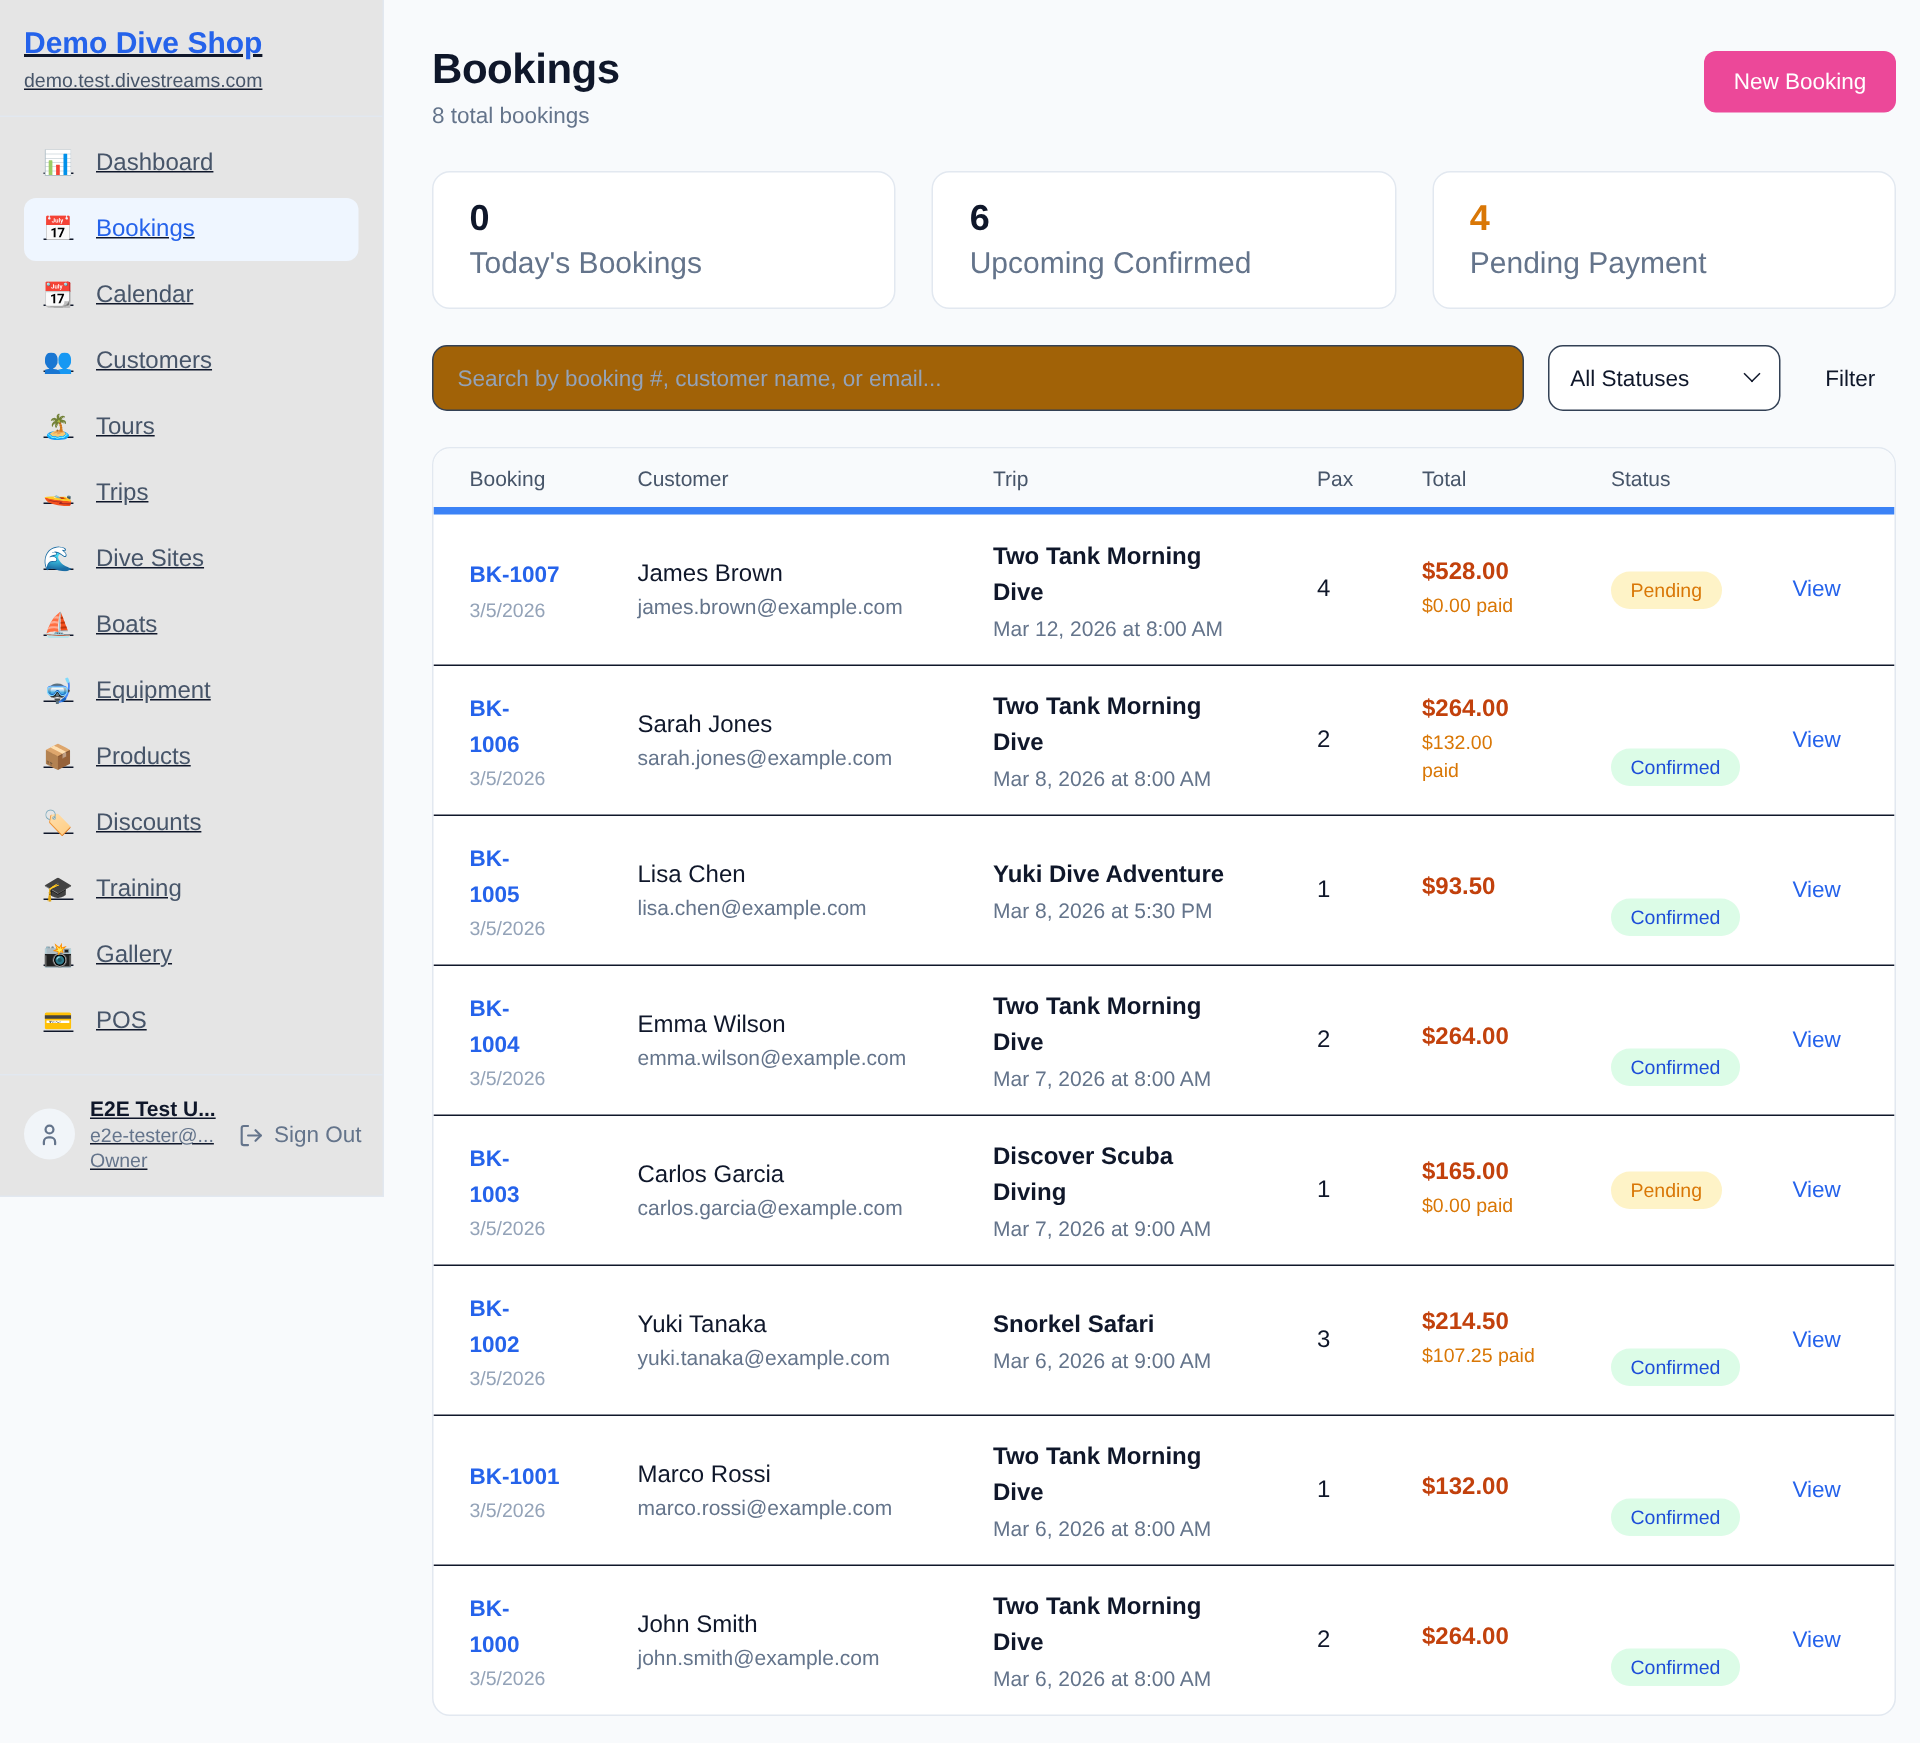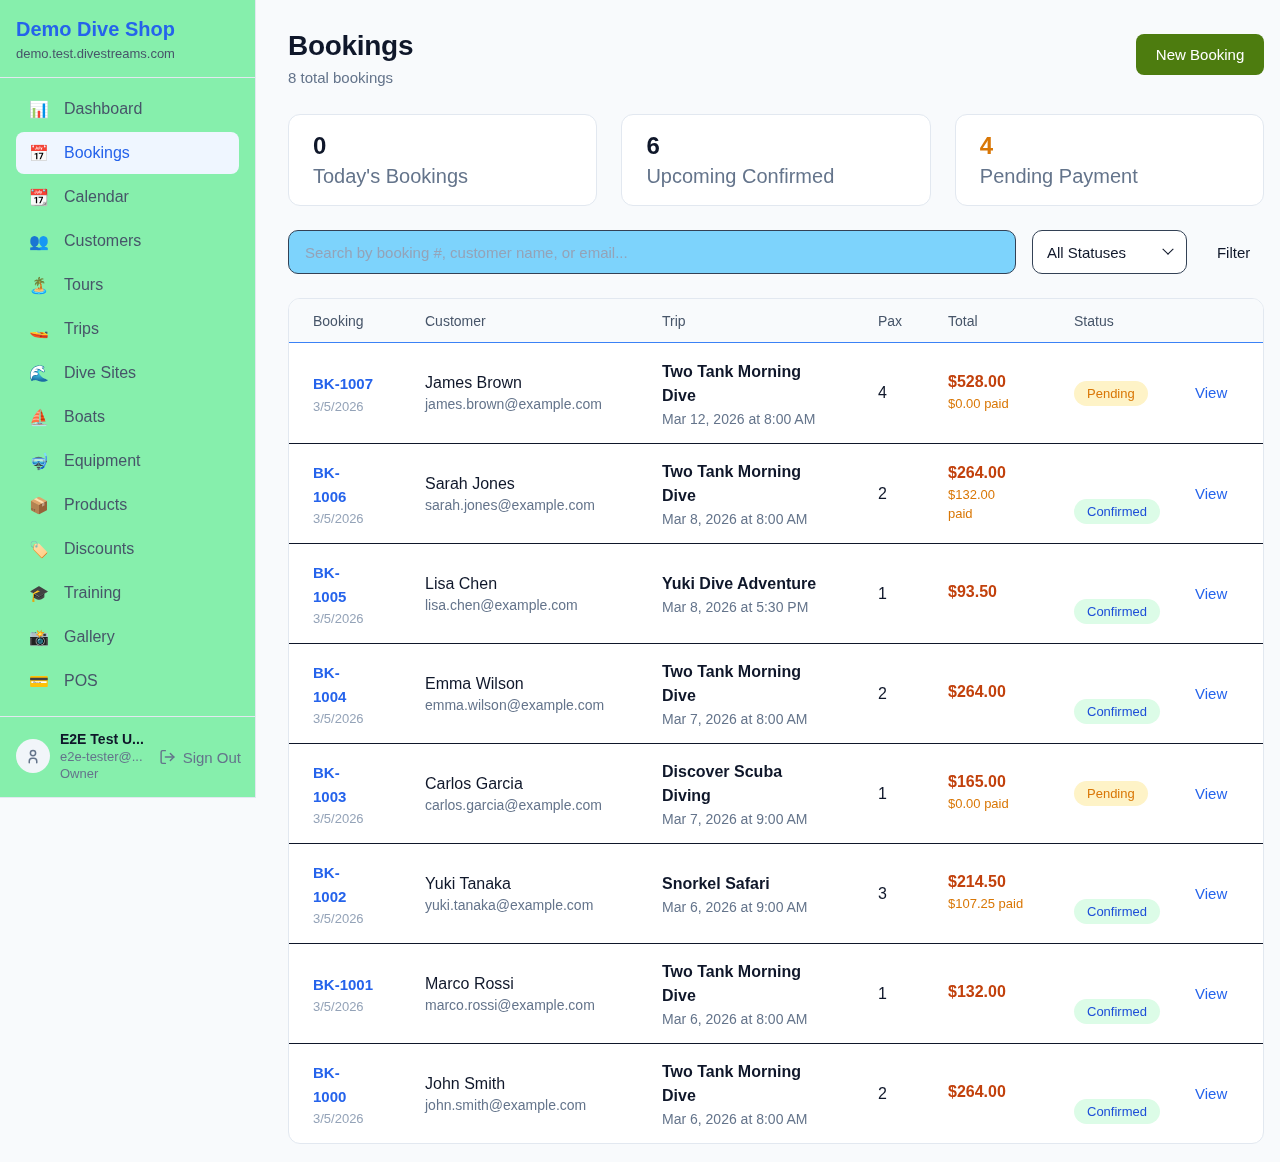--- a/index.html
+++ b/index.html
@@ -5,59 +5,59 @@
   * { box-sizing: border-box; margin: 0; padding: 0; }
   html,body { width:1280px; }
   body {
     font-family: "Liberation Sans", "DejaVu Sans", sans-serif;
     background:#f8fafc;
     color:#0f172a;
   }
   .page { width:1280px; height:1162px; display:flex; align-items:flex-start; overflow:hidden; }
 
   
-  .sidebar { width:256px; flex:0 0 256px; background:#86efac; border-right:1px solid #e2e8f0; border-bottom:1px solid #e2e8f0; }
+  .sidebar { width:256px; flex:0 0 256px; background:#e5e5e5; border-right:1px solid #e2e8f0; border-bottom:1px solid #e2e8f0;text-decoration:underline; }
   .brand { padding:18px 16px 16px; border-bottom:1px solid #e2e8f0; }
   .brand-name { color:#2563eb; font-size:20px; font-weight:700; }
   .brand-domain { color:#475569; font-size:13px; margin-top:5px; }
   .nav { padding:10px 16px 12px; }
   .nav-item { display:flex; align-items:center; gap:14px; height:42px; padding:0 12px; border-radius:8px; font-size:16px; color:#475569; cursor:pointer; margin-bottom:2px; }
   .nav-item.active { background:#eff6ff; color:#2563eb; font-weight:500; }
   .nav-icon { width:22px; font-size:16px; text-align:center; flex:0 0 22px; }
   .side-footer { border-top:1px solid #e2e8f0; padding:14px 16px 16px; display:flex; align-items:center; gap:10px; position:relative; }
   .avatar { width:34px; height:34px; border-radius:50%; background:#f1f5f9; display:flex; align-items:center; justify-content:center; flex:0 0 34px; }
   .u-name { font-size:14px; font-weight:700; color:#0f172a; }
   .u-email { font-size:13px; color:#64748b; margin-top:2px; }
   .u-role { font-size:13px; color:#64748b; margin-top:2px; }
   .signout { position:absolute; right:14px; top:50%; transform:translateY(-50%); display:flex; align-items:center; gap:7px; color:#64748b; font-size:15px; background:none; border:none; cursor:pointer; font-family:inherit; }
 
   
   main { flex:1; padding:30px 32px 28px; }
   .main-header { display:flex; justify-content:space-between; align-items:flex-start; }
   .page-title { font-size:28px; font-weight:700; color:#0f172a; letter-spacing:-0.3px; }
   .page-subtitle { color:#64748b; font-size:15px; margin-top:7px; }
-  .btn-primary { background:#4d7c0f; color:#fff; border:none; border-radius:8px; padding:12px 20px; font-size:15px; font-weight:500; cursor:pointer; font-family:inherit; margin-top:4px; }
+  .btn-primary { background:#ec4899; color:#fff; border:none; border-radius:8px; padding:12px 20px; font-size:15px; font-weight:500; cursor:pointer; font-family:inherit; margin-top:4px; }
 
   .stats { display:flex; gap:24px; margin-top:28px; }
   .stat { flex:1; background:#fff; border:1px solid #e2e8f0; border-radius:12px; padding:17px 24px; }
   .stat-value { font-size:24px; font-weight:700; color:#0f172a; }
   .stat.accent .stat-value { color:#d97706; }
   .stat-label { font-size:20px; color:#64748b; margin-top:5px; }
 
   .filters { display:flex; gap:16px; margin-top:24px; align-items:center; }
-  .search { flex:1; height:44px; border:1px solid #334155; border-radius:10px; padding:0 16px; font-size:15px; color:#0f172a; font-family:inherit; background:#7dd3fc; outline:none; }
+  .search { flex:1; height:44px; border:1px solid #334155; border-radius:10px; padding:0 16px; font-size:15px; color:#0f172a; font-family:inherit; background:#a16207; outline:none; }
   .search::placeholder { color:#94a3b8; }
   .select { width:155px; height:44px; border:1px solid #334155; border-radius:10px; padding:0 14px; display:flex; align-items:center; justify-content:space-between; font-size:15px; color:#0f172a; background:#fff; cursor:pointer; }
   .chev { width:8px; height:8px; border-right:1.8px solid #0f172a; border-bottom:1.8px solid #0f172a; transform:rotate(45deg) translate(-2px,-2px); }
   .filter-btn { background:none; border:none; font-size:15px; color:#0f172a; padding:0 14px; cursor:pointer; font-family:inherit; }
 
   
   .table-card { margin-top:24px; background:#fff; border:1px solid #e2e8f0; border-radius:12px; overflow:hidden; }
   .grid-cols { display:grid; grid-template-columns:112px 237px 216px 70px 126px 121px 1fr; padding-left:24px; padding-right:24px; }
-  .thead { height:44px; align-items:center; background:#f8fafc; border-bottom:1px solid #3b82f6; color:#475569; font-size:14px; font-weight:500; }
+  .thead { height:44px; align-items:center; background:#f8fafc; border-bottom:5px solid #3b82f6; color:#475569; font-size:14px; font-weight:500; }
   .th { padding-right:12px; }
   .row { min-height:100px; align-items:center; padding-top:14px; padding-bottom:14px; }
   .row + .row { border-top:1px solid #0f172a; }
   .cell { padding-right:12px; }
   .bk-id { color:#2563eb; font-weight:700; font-size:15px; white-space:pre-line; line-height:1.55; cursor:pointer; }
   .bk-date { color:#94a3b8; font-size:13px; margin-top:3px; }
   .c-name { color:#0f172a; font-size:16px; }
   .c-email { color:#64748b; font-size:14px; margin-top:4px; }
   .t-name { color:#0f172a; font-size:16px; font-weight:600; white-space:pre-line; line-height:1.5; }
   .t-date { color:#64748b; font-size:14px; margin-top:3px; }

